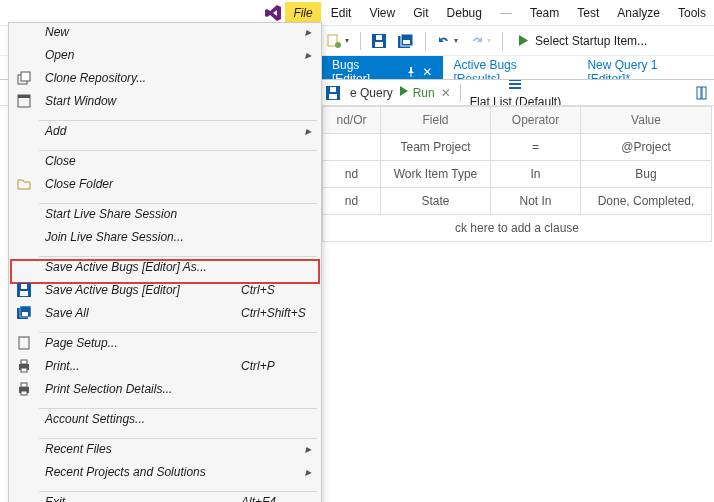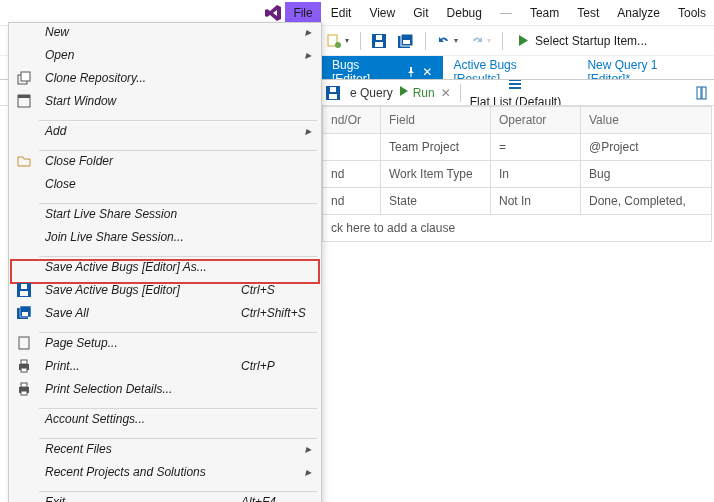--- a/index.html
+++ b/index.html
@@ -1,34 +1,34 @@
 <!DOCTYPE html>
 <html><head>
 <meta charset="utf-8">
 <style>
   * { margin: 0; padding: 0; box-sizing: border-box; font-family: "Segoe UI", Tahoma, sans-serif; }
   body { background: #fff; font-size: 12px; color: #1b1b1b; width: 714px; height: 502px; overflow: hidden; position: relative; }
   .menubar { display: flex; align-items: center; height: 26px; padding-left: 262px; gap: 2px; border-bottom: 1px solid #e9e9e9; }
   .vs-logo { width: 26px; height: 26px; display: flex; align-items: center; justify-content: center; color: #68217a; position: absolute; left: 260px; top: 0; }
   .menubar .mi { padding: 4px 8px; cursor: default; }
-  .menubar .mi.active { background: #8b5cf6; }
+  .menubar .mi.active { background: #fde047; font-style: italic; }
   .toolbar { display: flex; align-items: center; height: 30px; padding-left: 322px; gap: 4px; border-bottom: 1px solid #eee; }
   .tb-btn { display: flex; align-items: center; gap: 3px; padding: 2px 4px; min-width: 22px; height: 22px; justify-content: center; }
   .tb-sep { width: 1px; height: 18px; background: #ccc; margin: 0 3px; }
   .startup { display: flex; align-items: center; gap: 6px; padding: 0 8px; }
   .startup .play { color: #388a34; }
   .tabbar { display: flex; align-items: stretch; height: 24px; padding-left: 322px; border-bottom: 1px solid #ccc; }
   .tab { display: flex; align-items: center; padding: 16px 10px; gap: 6px; border-right: 1px solid transparent; color: #007acc; cursor: default; }
   .tab.active { background: #007acc; color: #fff; }
   .tab .pin, .tab .close { display: inline-block; }
   .querybar { display: flex; align-items: center; height: 26px; padding-left: 322px; gap: 6px; border-bottom: 1px solid #ddd; font-size: 12px; }
   .run { color: #388a34; display: flex; align-items: flex-start; gap: 4px; }
   .flatlist { display: flex; align-items: center; gap: 4px; flex-direction: column; }
   table.qtable { border-collapse: collapse; margin-left: 322px; width: 390px; table-layout: fixed; }
-  table.qtable th, table.qtable td { border: 1px solid #ddd; padding: 6px 8px; text-align: left; color: #555; font-weight: normal; white-space: nowrap; overflow: hidden; text-overflow: clip; }
+  table.qtable th, table.qtable td { border: 1px solid #ddd; padding: 6px 8px; text-align: center; color: #555; font-weight: normal; white-space: nowrap; overflow: hidden; text-overflow: clip; }
   table.qtable th { background: #f8f8f8; color: #6a6a6a; }
   .addrow td { color: #888; }
   .file-menu { position: absolute; left: 8px; top: 22px; width: 314px; background: #f6f6f6; border: 1px solid #ccc; box-shadow: 2px 2px 6px rgba(0,0,0,.15); padding: 2px; z-index: 100; }
   .file-menu .row { display: flex; align-items: flex-start; height: 23px; padding: 0 8px 0 0; gap: 8px; position: relative; font-style: italic; }
   .file-menu .icon-slot { width: 26px; display: flex; align-items: center; justify-content: center; color: #1e1e6e; }
   .file-menu .label { flex: 1; color: #1b1b1b; }
   .file-menu .shortcut { color: #1b1b1b; min-width: 70px; text-align: left; }
   .file-menu .sub { position: absolute; right: 8px; color: #555; }
   .file-menu .sep { height: 1px; background: #d7d7d7; margin: 3px 2px 3px 28px; }
   .file-menu .highlighted { outline: 2px solid #d8413b; outline-offset: -1px; }
@@ -226,30 +226,30 @@
       <span class="label">Start Window</span>
     </div>
     <div class="sep"></div>
     <div class="row">
       <span class="icon-slot"></span>
       <span class="label">Add</span>
       <span class="sub">▸</span>
     </div>
     <div class="sep"></div>
     <div class="row">
+      <span class="icon-slot"></span>
+      <span class="label">Close</span>
+    </div>
+    <div class="row">
       <span class="icon-slot">
         <svg width="14" height="14">
           <path d="M1 3h5l1 2h6v7H1z" fill="none" stroke="#c6912f"></path>
         </svg>
       </span>
       <span class="label">Close Folder</span>
-    </div>
-    <div class="row">
-      <span class="icon-slot"></span>
-      <span class="label">Close</span>
     </div>
     <div class="sep"></div>
     <div class="row">
       <span class="icon-slot"></span>
       <span class="label">Start Live Share Session</span>
     </div>
     <div class="row">
       <span class="icon-slot"></span>
       <span class="label">Join Live Share Session...</span>
     </div>

